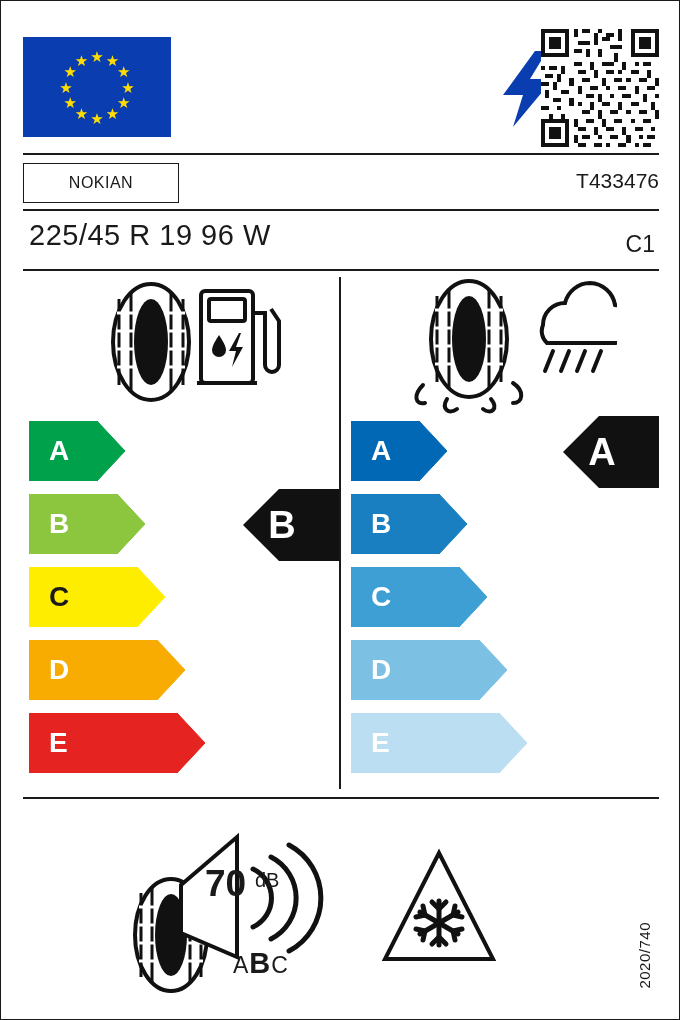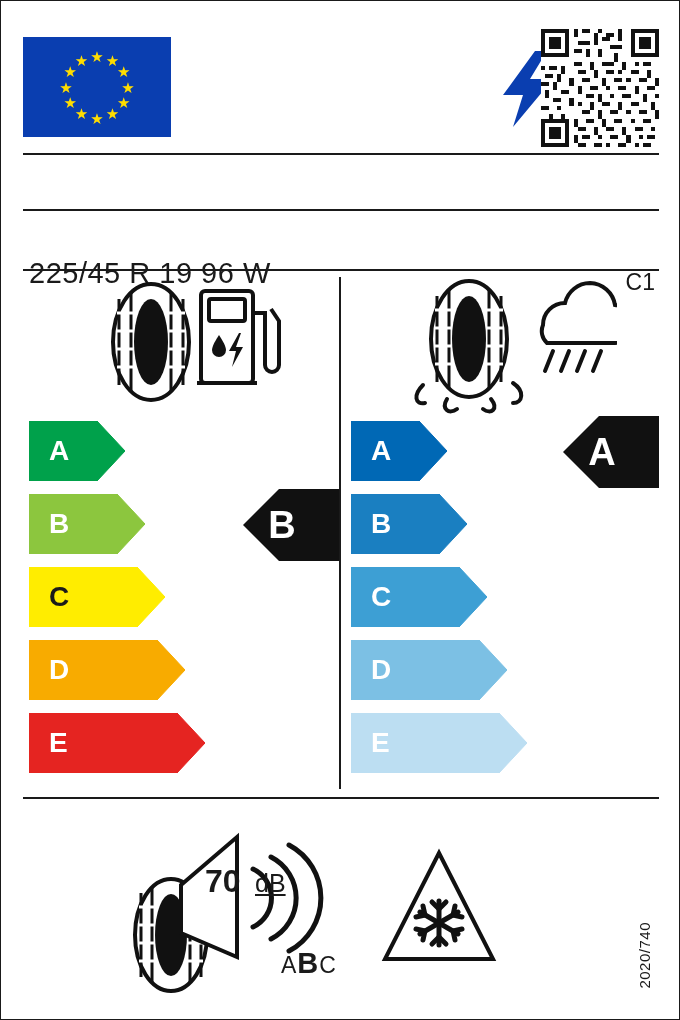--- a/index.html
+++ b/index.html
@@ -86,21 +86,21 @@
     position: absolute;
     right: 0; top: 10px;
     font-size: 21px;
     color: #1a1a1a;
   }
 
   
   .size-row {
     position: absolute;
     left: 22px; top: 212px;
-    width: 636px; height: 54px; margin-top: 38px;
+    width: 636px; height: 54px;
   }
   .tire-size {
     position: absolute;
     left: 6px; top: 6px;
     font-size: 29px;
     color: #1a1a1a;
     letter-spacing: 0.5px;
   }
   .class-code {
     position: absolute;
@@ -155,29 +155,28 @@
   }
 
   
   .noise-section {
     position: absolute;
     left: 22px; top: 800px;
     width: 636px; height: 198px;
   }
   .noise-db {
     position: absolute;
-    font-size: 32px;
+    font-size: 37px;
     font-weight: bold;
     color: #1a1a1a;
   }
   .noise-unit {
     position: absolute;
-    font-size: 25px;
-    color: #1a1a1a;
-    text-decoration: underline;
+    font-size: 20px;
+    color: #1a1a1a;
   }
   .noise-classes {
     position: absolute;
     font-size: 23px;
     color: #1a1a1a;
     letter-spacing: 1px;
   }
   .noise-classes .sel {
     font-size: 29px;
     font-weight: bold;
@@ -336,20 +335,24 @@
             <rect x="19" y="28" width="2" height="1"></rect>
           <rect x="23" y="28" width="1" height="1"></rect>
             <rect x="25" y="28" width="2" height="1"></rect>
         </g>
       </svg>
     </div>
   </div>
 
   <div class="hline" style="top:152px;"></div>
 
+  <div class="brand-row">
+    <div class="brand-box">NOKIAN</div>
+    <div class="type-code">T433476</div>
+  </div>
 
   <div class="hline" style="top:208px;"></div>
 
   <div class="size-row">
     <div class="tire-size">225/45 R 19 96 W</div>
     <div class="class-code">C1</div>
   </div>
 
   <div class="hline" style="top:268px;"></div>
 
@@ -516,21 +519,21 @@
             <path d="M152 30 A46 46 0 0 1 152 112"></path>
             <path d="M170 18 A60 60 0 0 1 170 124"></path>
           </g>
         </g>
       </svg>
     </div>
 
     <div class="noise-db" style="left:182px; top:62px;">70</div>
     <div class="noise-unit" style="left:232px; top:68px;">dB</div>
 
-    <div class="noise-classes" style="left:210px; top:146px;margin-left:48px;">
+    <div class="noise-classes" style="left:210px; top:146px;">
       <span>A</span><span class="sel">B</span><span>C</span>
     </div>
 
     <div style="position:absolute; left:356px; top:46px;">
       <svg viewBox="0 0 120 120" width="120" height="120">
         <polygon points="60,6 114,112 6,112" fill="#fff" stroke="#111" stroke-width="4"></polygon>
         <g stroke="#111" stroke-width="5" stroke-linecap="round">
           <path d="M60 54 L60 98"></path>
           <path d="M41 65 L79 87"></path>
           <path d="M79 65 L41 87"></path>

